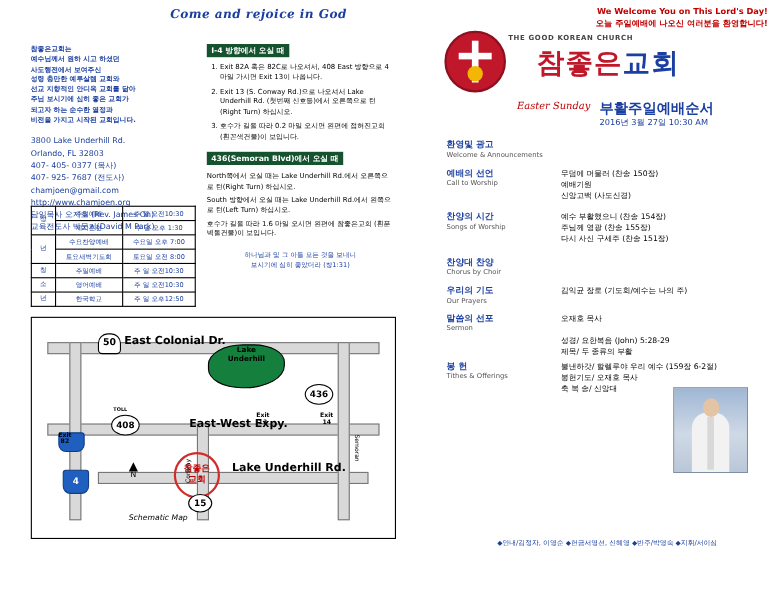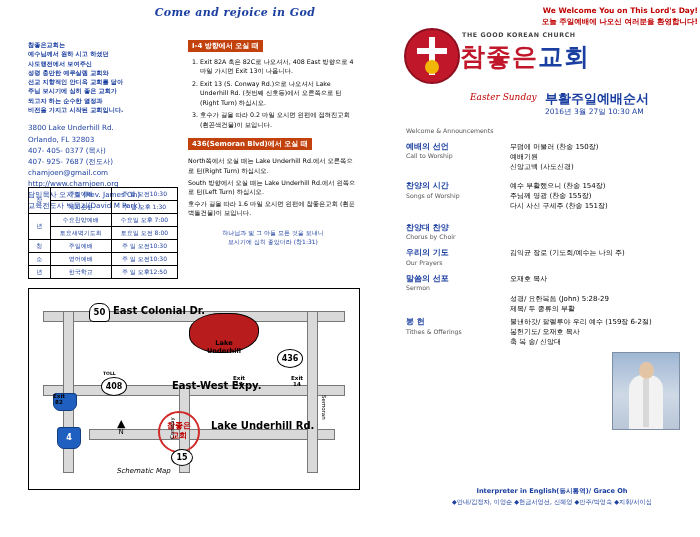--- a/index.html
+++ b/index.html
@@ -38,21 +38,21 @@
     border:1px solid #000;font-size:6px;padding:1.5px 2px;color:#1b3fa0;
     text-align:center;white-space:nowrap;
   }
   .sched td.v{width:13px;font-size:6px;line-height:1.05;}
   .sched td.lab{width:46px;text-align:center;}
   .sched td.t{width:50px;}
 
   
   .mid-col{position:absolute;left:188px;top:40px;width:170px;color:#000;}
   .badge{
-    display:inline-block;background:#c2410c;color:#fff;font-weight:bold;
+    display:inline-block;background:#14532d;color:#fff;font-weight:bold;
     font-size:7px;padding:1px 4px;margin-bottom:3px;
   }
   .mid-block{font-size:6.3px;line-height:1.5;}
   .mid-block ol{margin:2px 0 0 0;padding-left:12px;}
   .mid-block li{margin-bottom:3px;}
   .mid-note{margin-top:2px;}
   .mid-quote{
     margin-top:10px;text-align:center;font-size:6px;color:#1b3fa0;line-height:1.6;
   }
 
@@ -70,23 +70,23 @@
     position:absolute;width:19px;height:17px;background:#fff;border:1.4px solid #000;
     border-radius:9px 9px 4px 4px;font-size:8.5px;font-weight:bold;text-align:center;line-height:17px;
   }
   .ovalSR{
     position:absolute;width:24px;height:17px;background:#fff;border:1.4px solid #000;
     border-radius:50%;font-size:8px;font-weight:bold;text-align:center;line-height:17px;
   }
   .exitlab{position:absolute;font-size:5.6px;font-weight:bold;text-align:center;line-height:1.15;}
   .maplab{position:absolute;font-size:10px;font-weight:bold;}
   .lake{
-    position:absolute;left:160px;top:24px;width:70px;height:40px;background:#b91c1c;
+    position:absolute;left:160px;top:24px;width:70px;height:40px;background:#15803d;
     border:1.2px solid #000;border-radius:46% 40% 52% 44%;
-    font-size:6.6px;font-weight:bold;text-align:center;line-height:1.25;padding-top:25px;
+    font-size:6.6px;font-weight:bold;text-align:center;line-height:1.25;padding-top:0;
     box-sizing:border-box;
   }
   .church-circle{
     position:absolute;left:129px;top:122px;width:42px;height:42px;border-radius:50%;
     border:2px solid #d12b2b;color:#c00000;font-size:8px;font-weight:bold;
     text-align:center;line-height:1.25;padding-top:8px;box-sizing:border-box;
   }
   .compass{position:absolute;left:88px;top:130px;font-size:7px;text-align:center;}
   .compass .arrow{font-size:11px;line-height:9px;}
   .schematic{position:absolute;left:88px;top:178px;font-size:7px;font-style:italic;}
@@ -94,21 +94,21 @@
   
   .logo-wrap{position:absolute;left:404px;top:28px;width:300px;height:56px;}
   .logo-mark{
     position:absolute;left:0;top:0;width:52px;height:52px;border-radius:50%;
     background:#c0182a;border:2px solid #8e1020;
   }
   .logo-mark .cross-v{position:absolute;left:23px;top:7px;width:6px;height:38px;background:#fff;}
   .logo-mark .cross-h{position:absolute;left:11px;top:18px;width:30px;height:6px;background:#fff;}
   .logo-mark .dot{position:absolute;left:19px;top:30px;width:14px;height:14px;border-radius:50%;background:#f2b705;}
   .logo-en{position:absolute;left:58px;top:3px;font-size:6.3px;letter-spacing:.6px;color:#444;font-weight:bold;}
-  .logo-kr{position:absolute;left:56px;top:12px;font-size:25px;font-weight:bold;color:#c0182a;letter-spacing:1px;}
+  .logo-kr{position:absolute;left:56px;top:12px;font-size:25px;font-weight:bold;color:#c0182a;letter-spacing:1px;padding-left:28px;}
   .logo-kr .blue{color:#1b3fa0;}
   .easter{
     position:absolute;left:470px;top:92px;font-family:"DejaVu Serif","Liberation Serif",serif;
     font-style:italic;font-size:9px;color:#c00000;
   }
   .svc-title{position:absolute;left:545px;top:90px;font-size:13px;font-weight:bold;color:#1b3fa0;}
   .svc-date{position:absolute;left:545px;top:107px;font-size:7.5px;color:#1b3fa0;}
 
   
   .order{position:absolute;left:406px;top:126px;width:290px;}
@@ -285,20 +285,21 @@
     <div class="logo-kr">
       <span>참좋은</span><span class="blue">교회</span>
     </div>
   </div>
   <div class="easter">Easter Sunday</div>
   <div class="svc-title">부활주일예배순서</div>
   <div class="svc-date">2016년 3월 27일 10:30 AM</div>
 
   <div class="order">
     <div class="row">
+      <div class="kr">환영및 광고</div>
       <div class="en">Welcome &amp; Announcements</div>
       <div class="val" style="white-space:pre-line;"></div>
     </div>
     <div class="row">
       <div class="kr">예배의 선언</div>
       <div class="en">Call to Worship</div>
       <div class="val" style="white-space:pre-line;">무덤에 머물러 (찬송 150장)
 예배기원
 신앙고백 (사도신경)</div>
     </div>
@@ -340,17 +341,16 @@
     <div style="height:16px"></div>
   </div>
 
   <div class="photo">
     <div class="robe"></div>
       <div class="stole"></div>
       <div class="head"></div>
   </div>
 
   <div class="footer">
-    <div class="f1">Interpreter in English(동시통역)/ Grace Oh</div>
     <div class="f2">◆안내/김정자, 이영순  ◆헌금서영선, 신혜영  ◆반주/박영숙  ◆지휘/서이심</div>
   </div>
 
 </div>
 
 </body></html>

